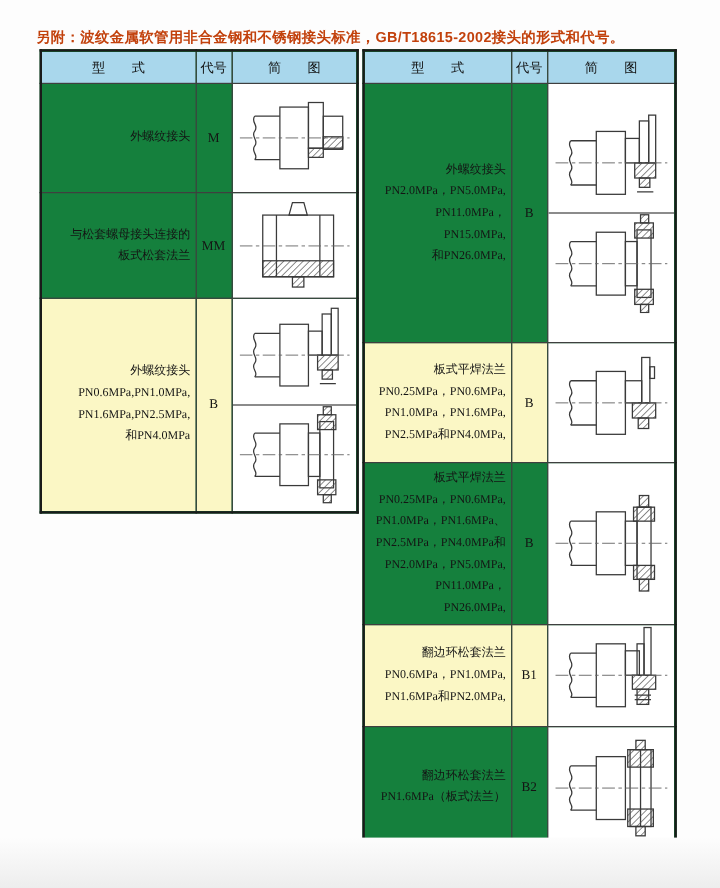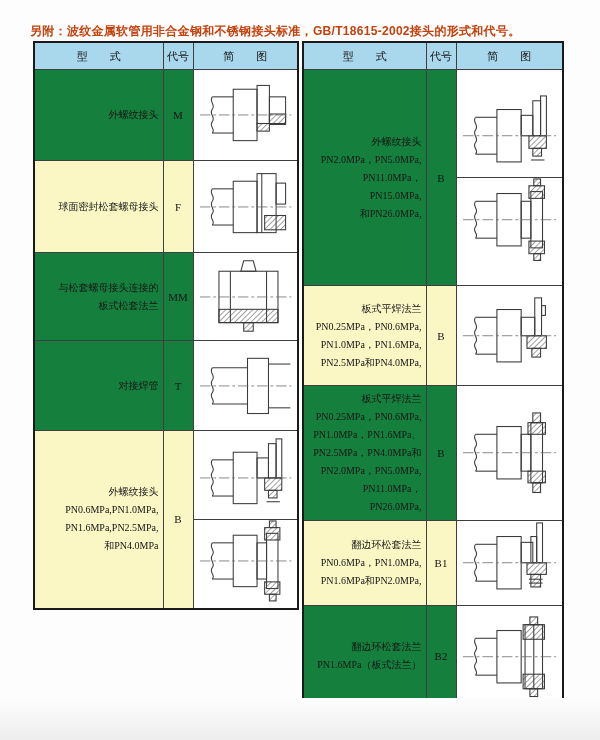--- a/index.html
+++ b/index.html
@@ -99,85 +99,37 @@
                   <rect x="75" y="24" width="17" height="28"></rect>
                   <rect x="75" y="42" width="17" height="11" fill="url(#hx)"></rect>
                   <rect x="62" y="52" width="13" height="8" fill="url(#hx)"></rect>
                   <line x1="2" y1="43" x2="98" y2="43" stroke="#666" stroke-width="0.8" stroke-dasharray="11,3,3,3"></line>
                 </g>
               </svg>
             </div>
           </div>
         </td>
   </tr>
-  <tr class="lh2 yellow">
-    <td class="c-type">
-          <div class="type-text">球面密封松套螺母接头</div>
-        </td>
-    <td class="c-code">F</td>
-    <td class="c-diag">
-          <div class="dwrap">
-            <div class="dhalf">
-              <svg class="diag" viewBox="0 0 100 86" preserveAspectRatio="xMidYMid meet">
-                <g fill="none" stroke="#3a3a3a" stroke-width="1.1">
-                  <path d="M15,24 c-4,5 4,8 0,13 c-4,5 4,8 0,13 c-4,5 4,8 0,12"></path>
-                  <line x1="15" y1="24" x2="37" y2="24"></line>
-                  <line x1="15" y1="62" x2="37" y2="62"></line>
-                  <rect x="37" y="16" width="25" height="54"></rect>
-                  <rect x="62" y="8" width="20" height="62"></rect>
-                  <line x1="67" y1="8" x2="67" y2="70"></line>
-                  <rect x="82" y="18" width="10" height="22"></rect>
-                  <rect x="70" y="52" width="22" height="15" fill="url(#hx)"></rect>
-                  <line x1="2" y1="43" x2="98" y2="43" stroke="#666" stroke-width="0.8" stroke-dasharray="11,3,3,3"></line>
-                </g>
-              </svg>
-            </div>
-          </div>
-        </td>
-  </tr>
   <tr class="lh3">
     <td class="c-type">
           <div class="type-text">与松套螺母接头连接的
 板式松套法兰</div>
         </td>
     <td class="c-code">MM</td>
     <td class="c-diag">
           <div class="dwrap">
             <div class="dhalf">
               <svg class="diag" viewBox="0 0 100 86" preserveAspectRatio="xMidYMid meet">
                 <g fill="none" stroke="#3a3a3a" stroke-width="1.1">
                   <rect x="22" y="16" width="62" height="54"></rect>
                   <polygon points="45,16 48,5 58,5 61,16"></polygon>
                   <line x1="34" y1="16" x2="34" y2="70"></line>
                   <line x1="72" y1="16" x2="72" y2="70"></line>
                   <rect x="22" y="56" width="62" height="14" fill="url(#hx)"></rect>
                   <rect x="48" y="70" width="10" height="9" fill="url(#hx)"></rect>
-                  <line x1="2" y1="43" x2="98" y2="43" stroke="#666" stroke-width="0.8" stroke-dasharray="11,3,3,3"></line>
-                </g>
-              </svg>
-            </div>
-          </div>
-        </td>
-  </tr>
-  <tr class="lh5">
-    <td class="c-type">
-          <div class="type-text">对接焊管</div>
-        </td>
-    <td class="c-code">T</td>
-    <td class="c-diag">
-          <div class="dwrap">
-            <div class="dhalf">
-              <svg class="diag" viewBox="0 0 100 86" preserveAspectRatio="xMidYMid meet">
-                <g fill="none" stroke="#3a3a3a" stroke-width="1.1">
-                  <path d="M15,24 c-4,5 4,8 0,13 c-4,5 4,8 0,13 c-4,5 4,8 0,12"></path>
-                  <line x1="15" y1="24" x2="52" y2="24"></line>
-                  <line x1="15" y1="62" x2="52" y2="62"></line>
-                  <rect x="52" y="14" width="22" height="58"></rect>
-                  <line x1="74" y1="20" x2="97" y2="20"></line>
-                  <line x1="74" y1="66" x2="97" y2="66"></line>
                   <line x1="2" y1="43" x2="98" y2="43" stroke="#666" stroke-width="0.8" stroke-dasharray="11,3,3,3"></line>
                 </g>
               </svg>
             </div>
           </div>
         </td>
   </tr>
   <tr class="lh6 yellow">
     <td class="c-type">
           <div class="type-text">外螺纹接头

